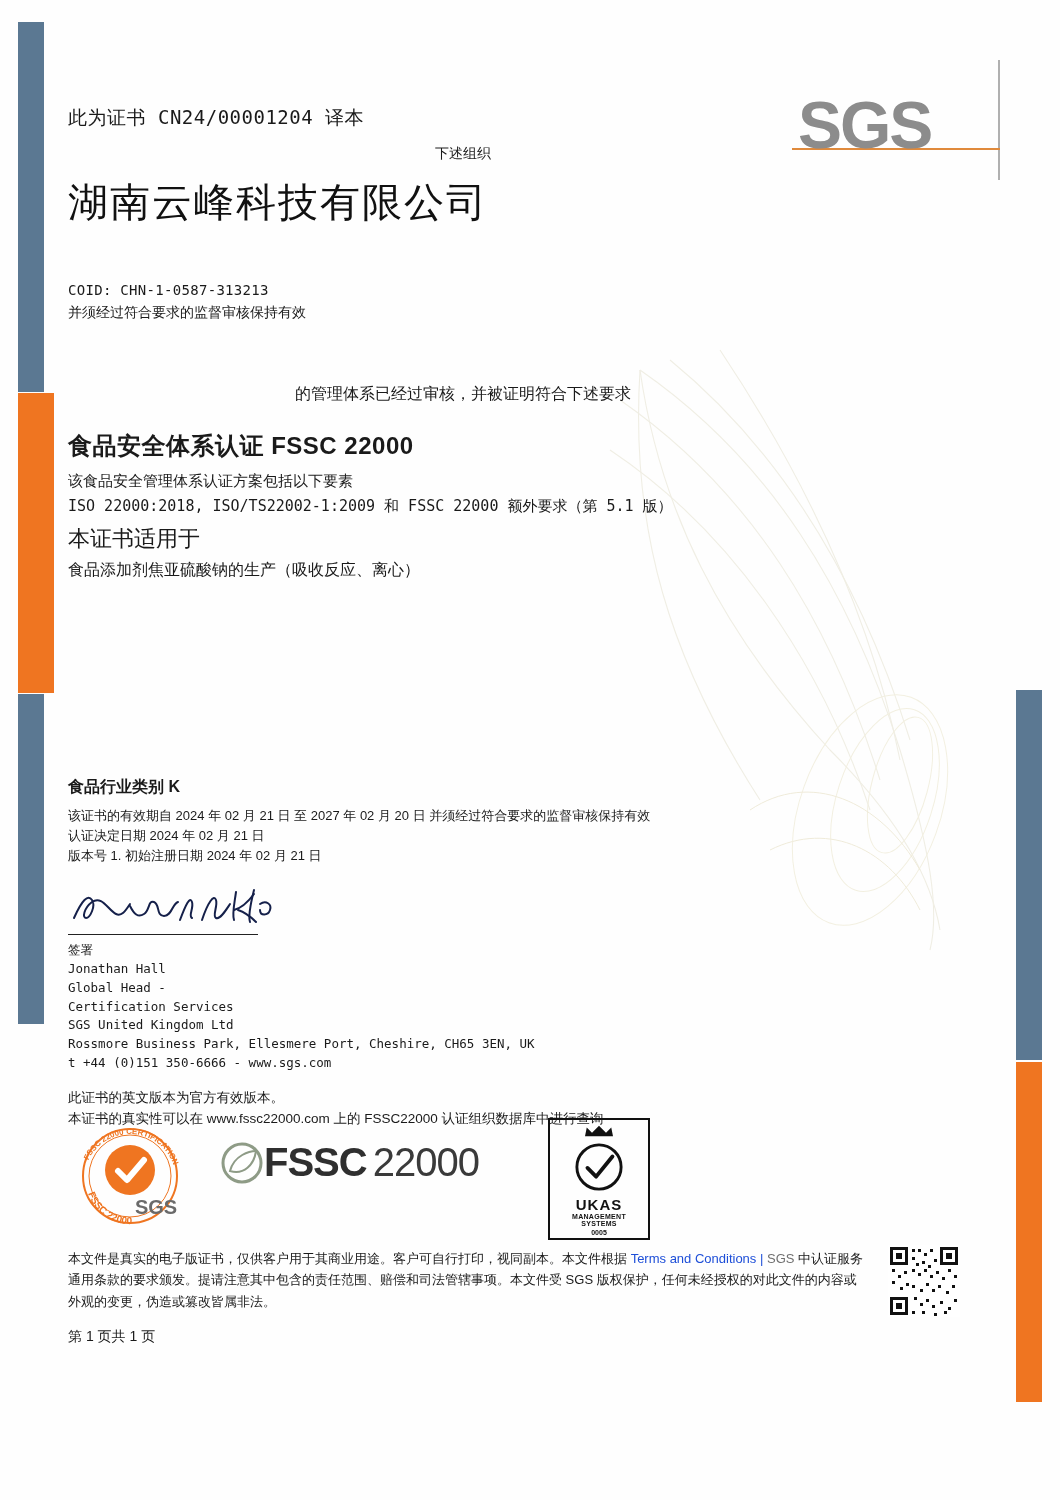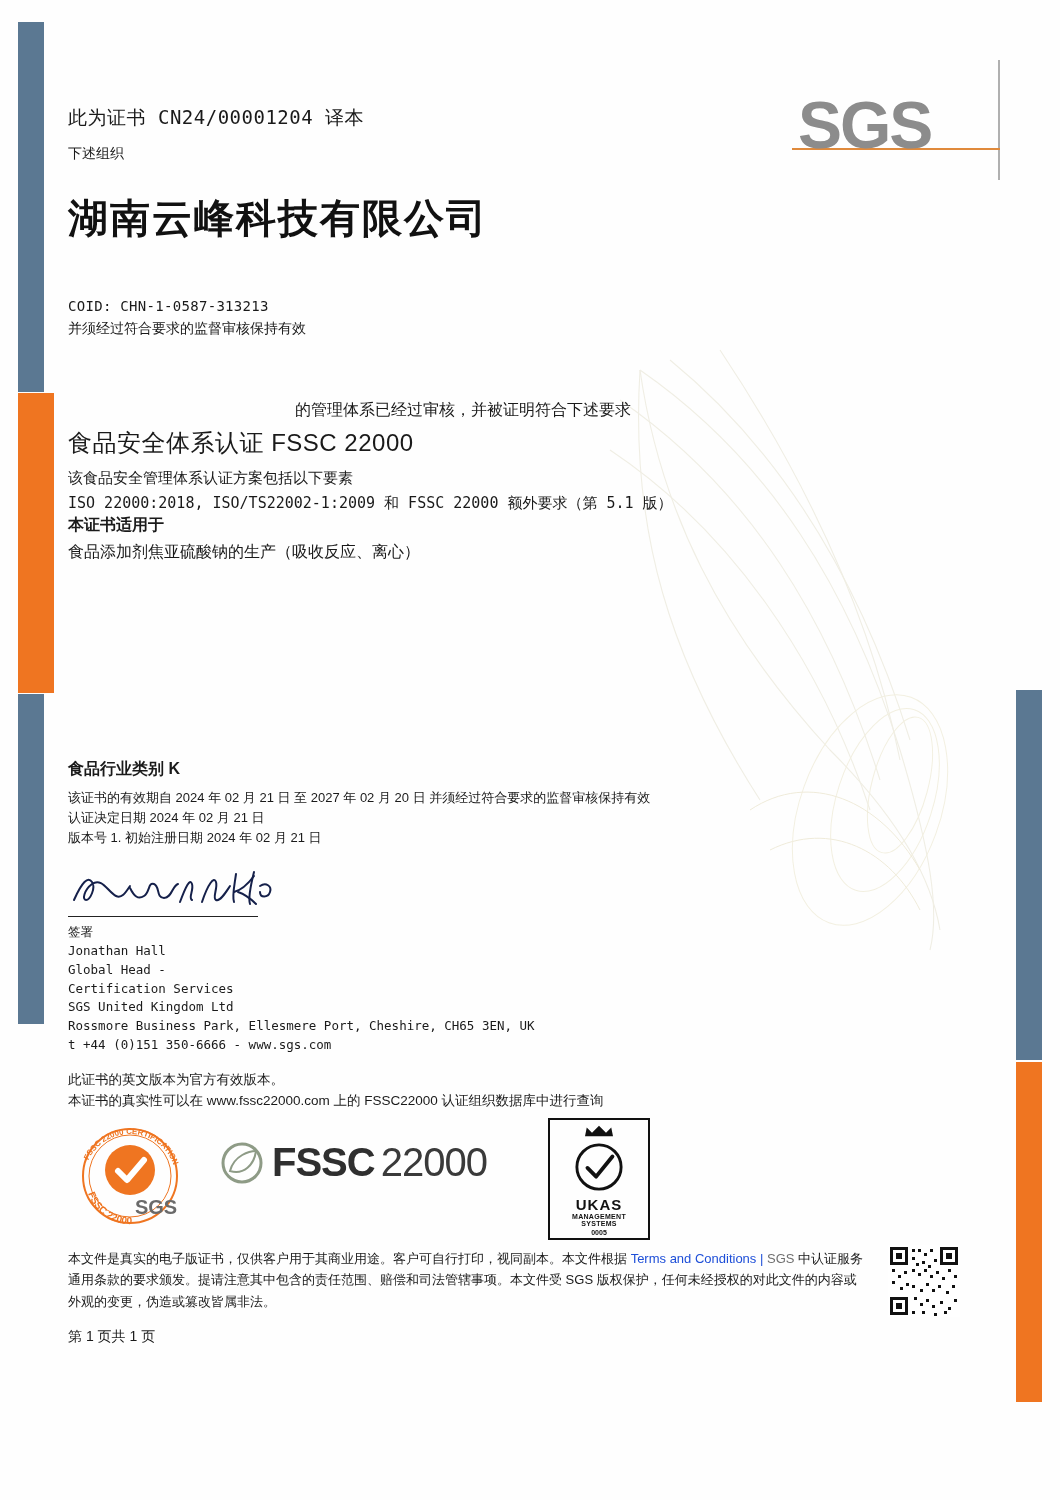--- a/index.html
+++ b/index.html
@@ -98,62 +98,62 @@
     margin-top: 105px;
     font-family: "DejaVu Sans Mono", monospace;
     font-size: 19px;
     color: #1a1a1a;
     letter-spacing: 0.5px;
   }
   .line-below-org {
     margin-top: 14px;
     font-size: 14px;
     color: #1a1a1a;
+    text-align: center;
   }
   .company-name {
-    margin-top: 28px;
+    margin-top: 12px;
     font-size: 40px;
-    font-weight: bold;
+    font-weight: normal;
     letter-spacing: 2px;
     color: #111;
   }
   .coid {
     margin-top: 52px;
     font-family: "DejaVu Sans Mono", monospace;
     font-size: 14px;
     letter-spacing: 0.3px;
   }
   .address {
     margin-top: 6px;
     font-size: 14px;
   }
   .para-audit {
     margin-top: 62px;
     font-size: 16px;
     text-align: center;
   }
   .scheme-title {
-    margin-top: 6px;
+    margin-top: 25px;
     font-size: 24px;
-    font-weight: normal;
+    font-weight: bold;
     letter-spacing: 0.5px;
   }
   .scheme-sub {
     margin-top: 10px;
     font-size: 15px;
   }
   .scheme-standards {
     margin-top: 6px;
     font-family: "DejaVu Sans Mono", monospace;
     font-size: 15px;
   }
   .scope-label {
-    margin-top: 2px;
-    font-size: 16px;
-    font-weight: bold;
+    margin-top: 8px;
+    font-size: 22px;
   }
   .scope-text {
     margin-top: 6px;
     font-size: 16px;
   }
 
   .category {
     margin-top: 196px;
     font-size: 16px;
     font-weight: bold;
@@ -205,21 +205,20 @@
     position: absolute;
     left: 152px; top: 22px;
     display: flex;
     align-items: center;
   }
   .fssc-word {
     font-size: 40px;
     font-weight: bold;
     color: #2f2f2f;
     letter-spacing: -1px;
-    margin-left: 8px;
   }
   .fssc-num {
     font-size: 40px;
     color: #3a3a3a;
     letter-spacing: -1px;
     margin-left: 6px;
   }
   .mark-ukas {
     position: absolute;
     left: 480px; top: 0;

